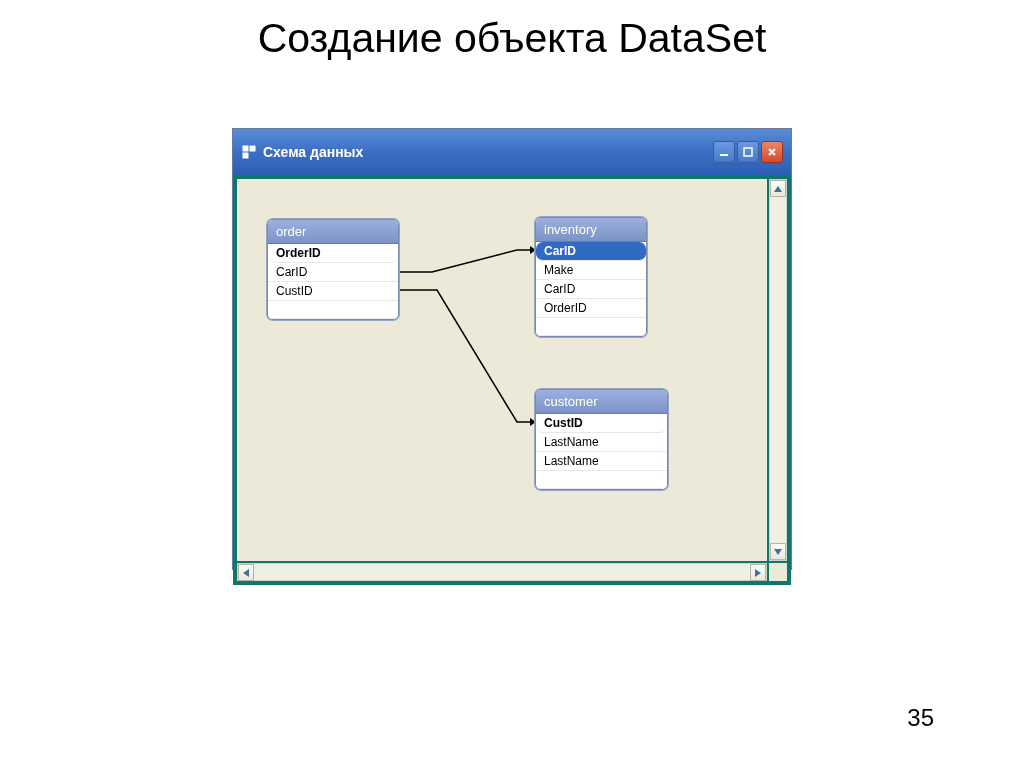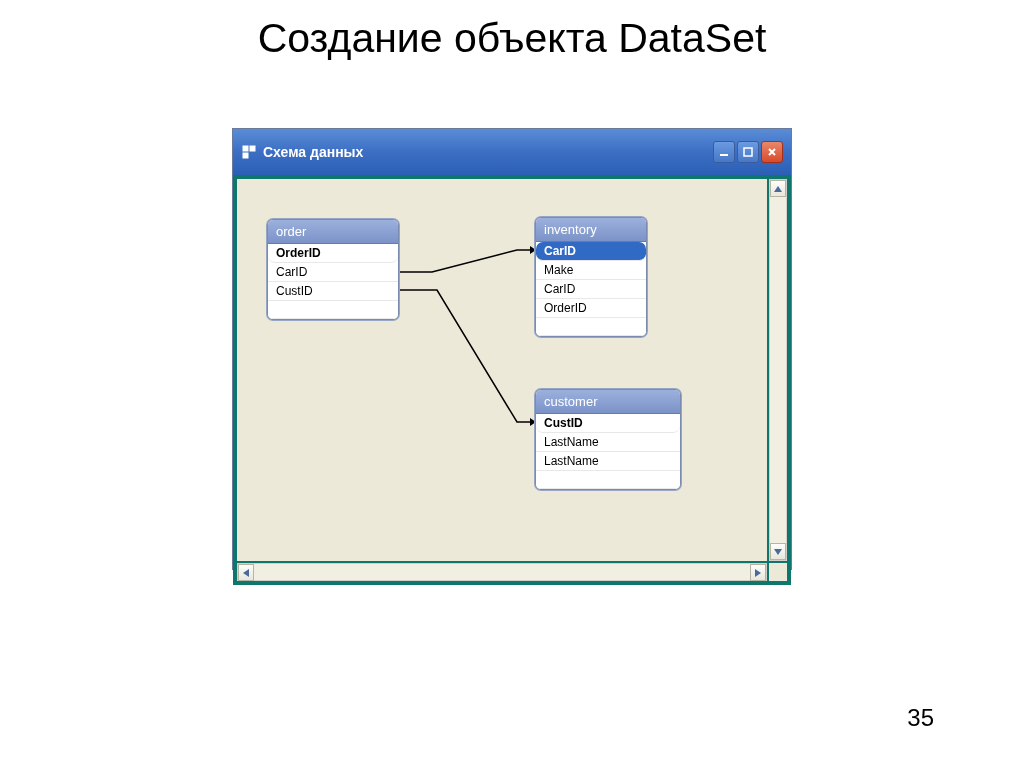--- a/index.html
+++ b/index.html
@@ -165,21 +165,21 @@
     .connector-layer {
       position: absolute;
       top: 0;
       left: 0;
       width: 100%;
       height: 100%;
       pointer-events: none;
     }
     .entity-order { left: 30px; top: 40px; width: 132px; }
     .entity-inventory { left: 298px; top: 38px; width: 112px; }
-    .entity-customer { left: 298px; top: 210px; width: 146px; }
+    .entity-customer { left: 298px; top: 210px; width: 133px; }
   </style>
 </head>
 <body>
 
 <h1 class="page-title">Создание объекта DataSet</h1>
 <div class="page-number">35</div>
 
 <div class="window">
   <div class="titlebar">
     <span class="titlebar-icon">

